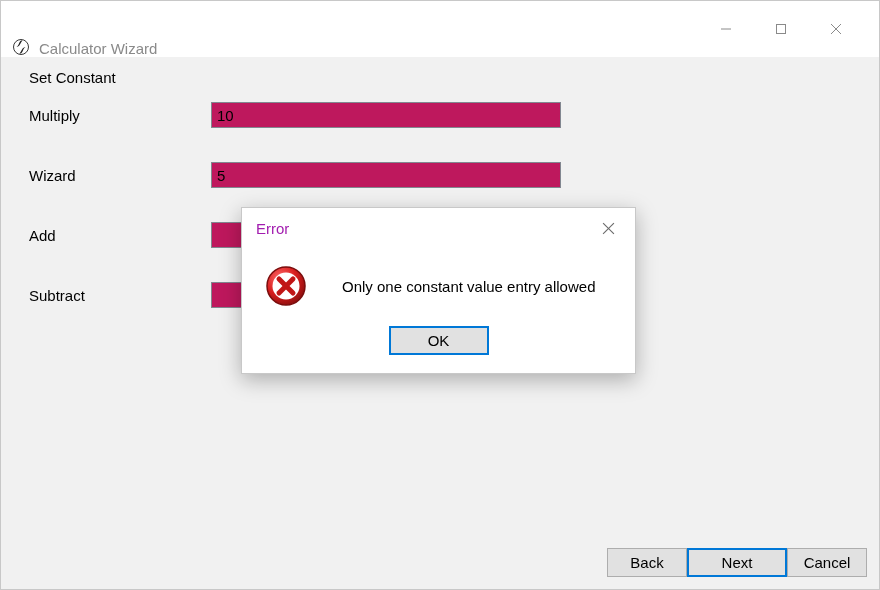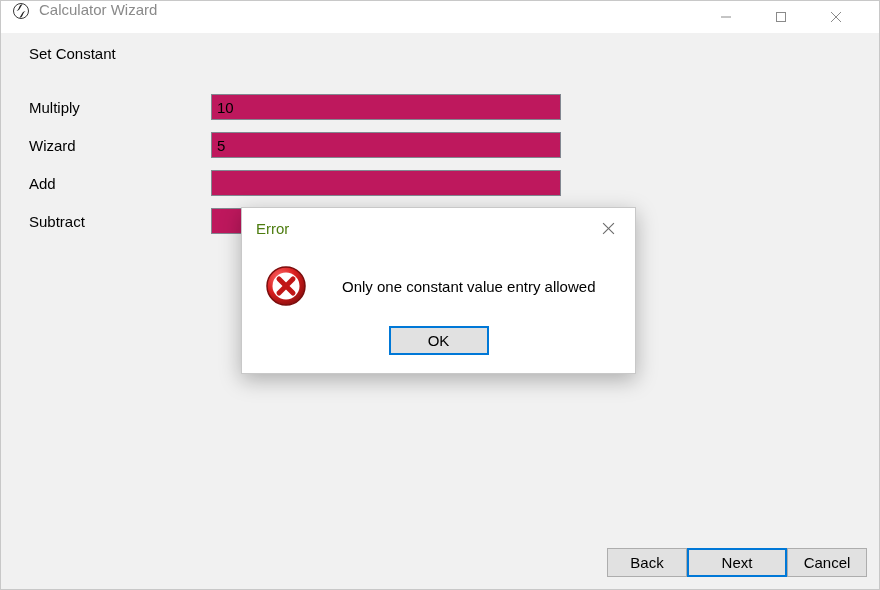--- a/index.html
+++ b/index.html
@@ -19,23 +19,23 @@
     .window {
       width: 880px;
       height: 590px;
       border: 1px solid #c8c8c8;
       display: flex;
       flex-direction: column;
       position: relative;
     }
     
     .titlebar {
-      height: 32px;
-      display: flex;
-      align-items: flex-start;
+      height: 56px;
+      display: flex;
+      align-items: flex-end;
       padding: 0 16px 0 10px;
       background: #fff;
     }
     .titlebar .app-icon {
       width: 20px;
       height: 20px;
       margin-right: 8px;
       display: inline-flex;
       align-items: center;
       justify-content: center;
@@ -71,23 +71,22 @@
       display: flex;
       flex-direction: column;
     }
     .page-title {
       margin-bottom: 16px;
       font-size: 15px;
     }
     .form {
       display: grid;
       grid-template-columns: 182px 350px;
-      row-gap: 12px;
-      align-items: center;
-      margin-top: 16px;
+      row-gap: 34px;
+      align-items: center;
     }
     .form label {
       font-size: 15px;
     }
     .form input.text {
       height: 26px;
       border: 1px solid #828790;
       background: #be185d;
       padding: 0 5px;
       font-size: 15px;
@@ -133,21 +132,21 @@
       flex-direction: column;
     }
     .dialog-header {
       height: 40px;
       display: flex;
       align-items: center;
       padding: 0 14px;
     }
     .dialog-header .dialog-title {
       flex: 1;
-      color: #4d7c0f;
+      color: #a21caf;
       font-size: 15px;
     }
     .dialog-header .dialog-close {
       width: 26px;
       height: 26px;
       display: flex;
       align-items: center;
       justify-content: center;
     }
     .dialog-header .dialog-close svg {

